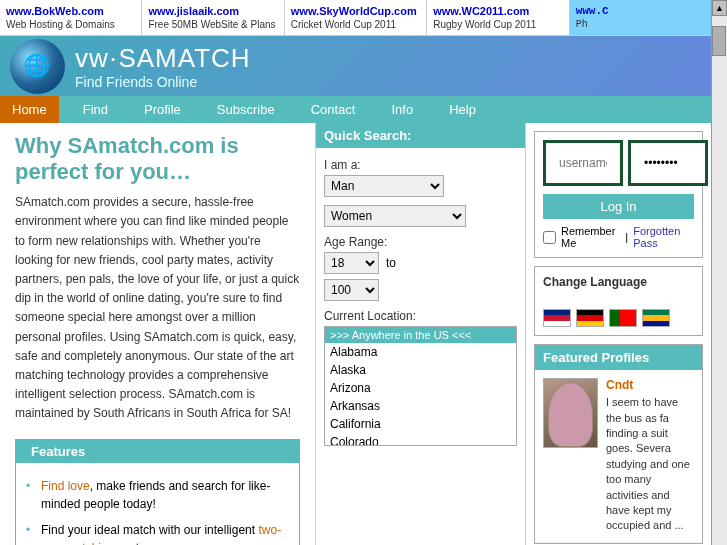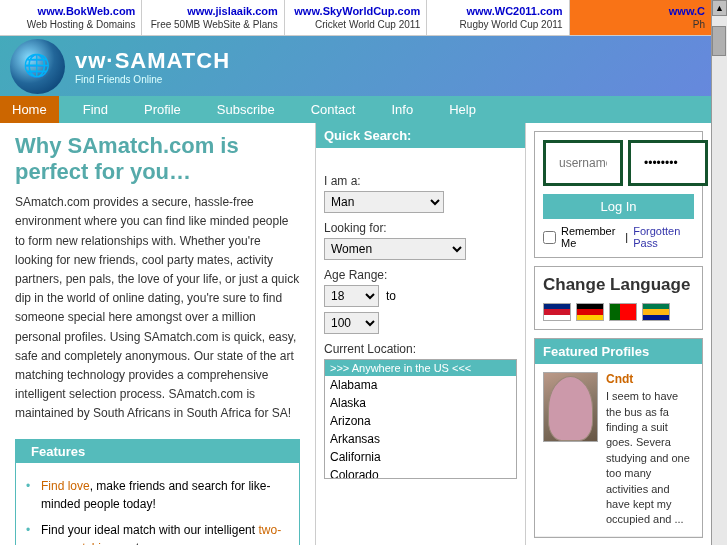--- a/index.html
+++ b/index.html
@@ -1,31 +1,31 @@
 <!DOCTYPE html>
 <html><head>
   <meta charset="utf-8">
   <style>
     * { margin: 0; padding: 0; box-sizing: border-box; }
     body { font-family: Arial, sans-serif; font-size: 12px; background: #fff; width: 727px; overflow-x: hidden; }
 
     
     .ad-bar { display: flex; border-bottom: 1px solid #ccc; background: #fff; }
-    .ad-item { flex: 1; border-right: 1px solid #ccc; padding: 4px 6px; font-size: 11px; color: #00c; text-align: right; line-height: 1.3; cursor: pointer; }
+    .ad-item { flex: 1; border-right: 1px solid #ccc; padding: 4px 6px; font-size: 11px; color: #00c; text-align: left; line-height: 1.3; cursor: pointer; }
     .ad-item:last-child { border-right: none; background: #5c8; }
     .ad-item .ad-title { font-weight: bold; color: #00c; }
     .ad-item .ad-sub { color: #333; font-size: 10px; }
 
     
     .header { display: flex; align-items: center; background: linear-gradient(135deg, #4ab, #68d); height: 60px; padding: 0 10px; }
     .header-globe { width: 55px; height: 55px; border-radius: 50%; background: radial-gradient(circle at 35% 35%, #8df, #269, #036); display: flex; align-items: center; justify-content: center; margin-right: 10px; }
     .header-globe span { color: white; font-size: 22px; }
     .header-logo { flex: 1; }
-    .header-logo .logo-text { font-size: 22px; font-weight: bold; color: white; letter-spacing: 1px; }
-    .header-logo .logo-sub { font-size: 10px; color: #dff; }
+    .header-logo .logo-text { font-size: 26px; font-weight: normal; color: white; letter-spacing: 1px; }
+    .header-logo .logo-sub { font-size: 14px; color: #dff; }
 
     
     .nav-bar { background: #5bb; display: flex; align-items: center; padding: 0; gap: 12px; }
     .nav-item { padding: 6px 12px; color: white; font-size: 13px; cursor: pointer; text-decoration: none; display: inline-block; }
     .nav-item.active, .nav-item:hover { background: #c60; }
     .nav-item.active { background: #c60; }
 
     .sub-nav { background: #eee; border-bottom: 1px solid #ccc; padding: 3px 10px; font-size: 12px; }
     .sub-nav a { color: #339; text-decoration: none; margin: 0 3px; }
     .sub-nav .sep { color: #999; }
@@ -45,21 +45,21 @@
     .features-box { border: 1px solid #5bb; padding: 10px; margin-bottom: 10px; }
     .features-title { background: #5bb; color: white; font-weight: bold; padding: 4px 15px; margin: -10px -10px 10px -10px; font-size: 13px; }
     .features-list { list-style: none; padding: 0; }
     .features-list li { padding: 4px 0; padding-left: 15px; position: relative; font-size: 12px; line-height: 1.5; }
     .features-list li::before { content: "•"; position: absolute; left: 0; color: #5bb; }
     .features-list li a { color: #c60; }
 
     
     .middle-col { width: 210px; border-right: 1px solid #ccc; }
     .quick-search { padding: 8px; }
-    .qs-title { background: #5bb; color: white; font-weight: bold; padding: 5px 8px; margin: -8px -8px 26px -8px; font-size: 13px; }
+    .qs-title { background: #5bb; color: white; font-weight: bold; padding: 5px 8px; margin: -8px -8px 10px -8px; font-size: 13px; }
     .qs-row { margin-bottom: 8px; font-size: 12px; }
     .qs-label { margin-bottom: 3px; color: #333; }
     .qs-select { width: 120px; padding: 2px; border: 1px solid #aaa; font-size: 12px; }
     .qs-select-wide { width: 142px; padding: 2px; border: 1px solid #aaa; font-size: 12px; }
     .qs-inline { display: flex; align-items: center; gap: 7px; }
     .qs-age-input { width: 55px; padding: 2px; border: 1px solid #aaa; font-size: 12px; }
     .location-list { border: 1px solid #aaa; height: 120px; overflow-y: auto; font-size: 12px; }
     .location-list .location-header { background: #5bb; color: white; padding: 2px 5px; font-size: 11px; cursor: pointer; }
     .location-list .loc-item { padding: 2px 5px; cursor: pointer; }
 
@@ -69,21 +69,21 @@
     
     .existing-members { border: 1px solid #aaa; margin: 8px; padding: 8px; }
     .em-title { font-weight: bold; font-size: 13px; color: #333; margin-bottom: 8px; text-align: center; }
     .em-inputs { display: flex; gap: 5px; margin-bottom: 8px; }
     .em-input { width: 80px; padding: 13px; border: 3px solid #14532d; font-size: 12px; }
     .login-btn { background: #5bb; color: white; border: none; padding: 5px 12px; font-size: 13px; cursor: pointer; width: 100%; margin-bottom: 6px; }
     .em-remember { display: flex; align-items: center; gap: 5px; font-size: 11px; }
 
     
     .change-lang { border: 1px solid #aaa; margin: 8px; padding: 8px; }
-    .cl-title { font-weight: bold; font-size: 17px; color: #333; margin-bottom: 8px; }
+    .cl-title { font-weight: bold; font-size: 12px; color: #333; margin-bottom: 20px; }
     .lang-flags { display: flex; gap: 5px; }
     .flag { width: 28px; height: 18px; display: inline-block; cursor: pointer; border: 1px solid #aaa; }
     .flag-uk { background: linear-gradient(to bottom, #00247d 0%, #00247d 33%, #cf142b 33%, #cf142b 66%, #fff 66%, #fff 100%); }
     .flag-de { background: linear-gradient(to bottom, #000 0%, #000 33%, #d00 33%, #d00 66%, #fc0 66%, #fc0 100%); }
     .flag-pt { background: linear-gradient(to right, #006600 0%, #006600 40%, #ff0000 40%, #ff0000 100%); }
     .flag-za { background: linear-gradient(135deg, #007a4d, #ffb612, #001489); }
 
     
     .featured { border: 1px solid #aaa; margin: 8px; padding: 0; }
     .feat-title { background: #5bb; color: white; font-weight: bold; padding: 5px 8px; font-size: 13px; }
@@ -121,21 +121,21 @@
         <div class="ad-sub">Free 50MB WebSite &amp; Plans</div>
       </div>
       <div class="ad-item">
         <div class="ad-title">www.SkyWorldCup.com</div>
         <div class="ad-sub">Cricket World Cup 2011</div>
       </div>
       <div class="ad-item">
         <div class="ad-title">www.WC2011.com</div>
         <div class="ad-sub">Rugby World Cup 2011</div>
       </div>
-      <div class="ad-item" style="background:#f97316;">
+      <div class="ad-item" style="background:#7dd3fc;font-family:Liberation Mono, monospace;">
         <div class="ad-title">www.C</div>
         <div class="ad-sub">Ph</div>
       </div>
     </div>
 
     <div class="header">
       <div class="header-globe">
         <span>🌐</span>
       </div>
       <div class="header-logo">
@@ -182,21 +182,20 @@
 
           <div class="qs-row">
             <div class="qs-label">I am a:</div>
             <select class="qs-select">
               <option>Man</option>
               <option>Woman</option>
             </select>
           </div>
 
           <div class="qs-row">
-            <div class="qs-label">Looking for:</div>
             <select class="qs-select-wide">
               <option>Women</option>
               <option>Men</option>
               <option>Either</option>
             </select>
           </div>
 
           <div class="qs-row">
             <div class="qs-label">Age Range:</div>
             <div class="qs-inline">

